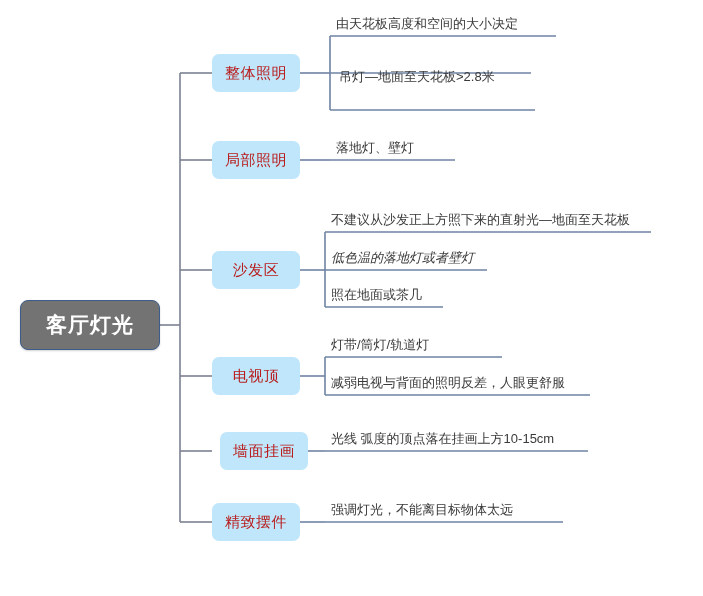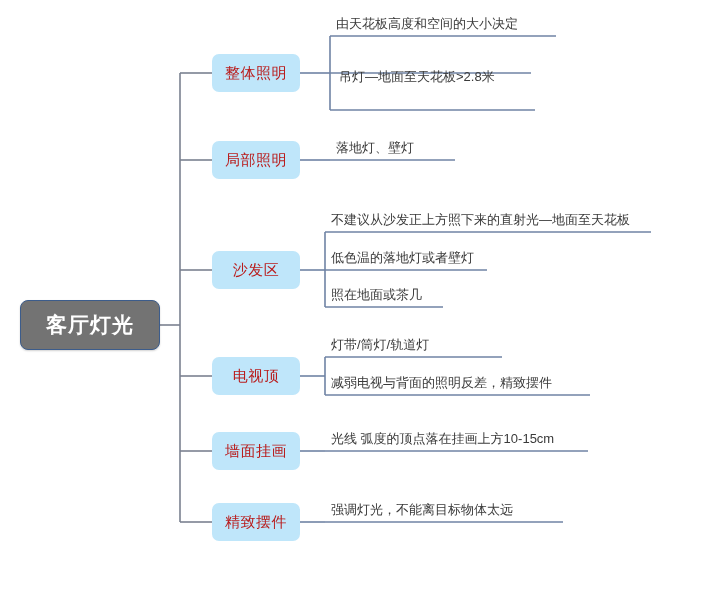--- a/index.html
+++ b/index.html
@@ -126,53 +126,53 @@
   </div>
   <div class="node branch-node" style="left:212px; top:141px;">
     <span>局部照明</span>
   </div>
   <div class="node branch-node" style="left:212px; top:251px;">
     <span>沙发区</span>
   </div>
   <div class="node branch-node" style="left:212px; top:357px;">
     <span>电视顶</span>
   </div>
-  <div class="node branch-node" style="left:212px; top:432px;">
+  <div class="node branch-node" style="left:220px; top:432px;">
     <span>墙面挂画</span>
   </div>
   <div class="node branch-node" style="left:212px; top:503px;">
     <span>精致摆件</span>
   </div>
 
   <div class="leaf" style="left:331px; top:15px;">
     <span class="leaf-text">由天花板高度和空间的大小决定</span>
   </div>
   <div class="leaf" style="left:334px; top:52px;margin-top:16px;">
     <span class="leaf-text">吊灯—地面至天花板&gt;2.8米</span>
   </div>
 
   <div class="leaf" style="left:331px; top:139px;">
     <span class="leaf-text">落地灯、壁灯</span>
   </div>
 
   <div class="leaf" style="left:326px; top:211px;">
     <span class="leaf-text">不建议从沙发正上方照下来的直射光—地面至天花板</span>
   </div>
-  <div class="leaf" style="left:326px; top:249px;">
+  <div class="leaf" style="left:326px; top:249px;font-style:italic;">
     <span class="leaf-text">低色温的落地灯或者壁灯</span>
   </div>
   <div class="leaf" style="left:326px; top:286px;">
     <span class="leaf-text">照在地面或茶几</span>
   </div>
 
   <div class="leaf" style="left:326px; top:336px;">
     <span class="leaf-text">灯带/筒灯/轨道灯</span>
   </div>
   <div class="leaf" style="left:326px; top:374px;">
-    <span class="leaf-text">减弱电视与背面的照明反差，精致摆件</span>
+    <span class="leaf-text">减弱电视与背面的照明反差，人眼更舒服</span>
   </div>
 
   <div class="leaf" style="left:326px; top:430px;">
     <span class="leaf-text">光线 弧度的顶点落在挂画上方10-15cm</span>
   </div>
 
   <div class="leaf" style="left:326px; top:501px;">
     <span class="leaf-text">强调灯光，不能离目标物体太远</span>
   </div>
 

